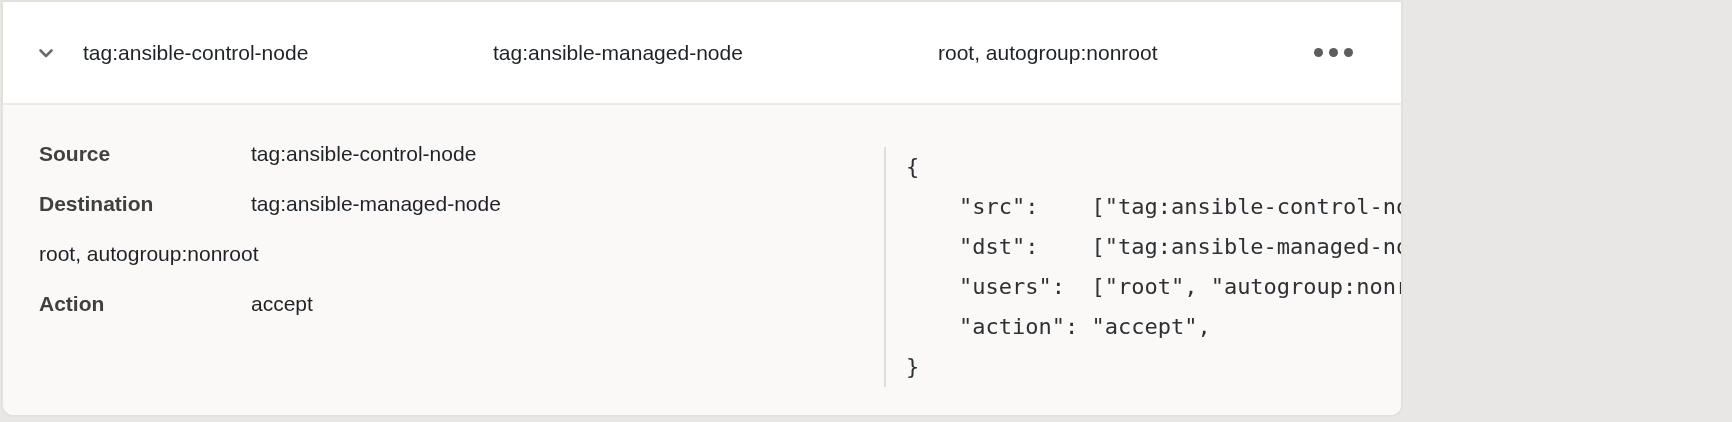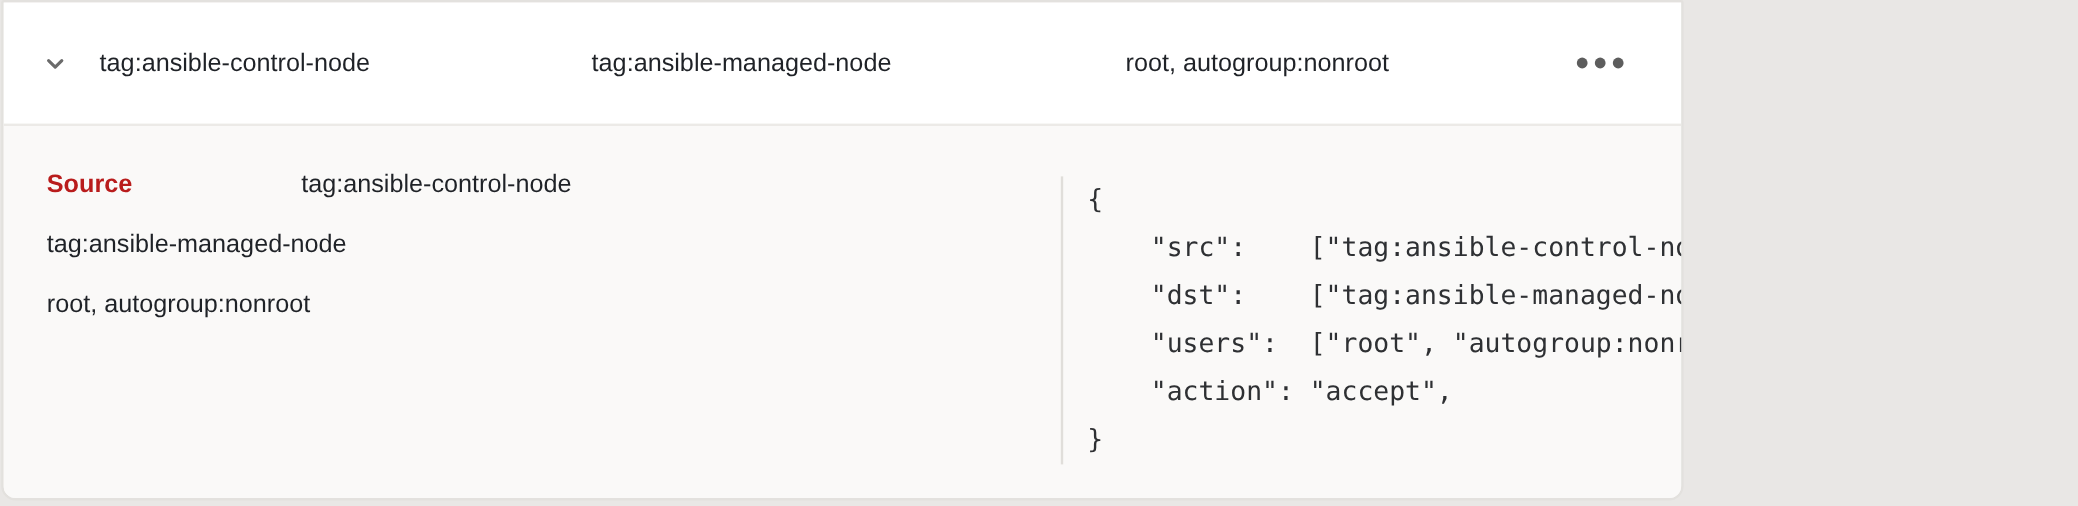--- a/index.html
+++ b/index.html
@@ -65,21 +65,21 @@
     width: 881px;
     flex: 0 0 auto;
     padding: 24px 0 0 36px;
   }
   .drow { height: 50px; display: flex; align-items: center; }
   .dlabel {
     width: 212px;
     flex: 0 0 auto;
     font-size: 21px;
     font-weight: 700;
-    color: #b91c1c;
+    color: #404040;
   }
   .dvalue { font-size: 21px; color: #1f2227; white-space: nowrap; }
   .codewrap {
     margin-top: 42px;
     border-left: 2px solid #e0deda;
     padding-left: 20px;
   }
   .code {
     font-family: "DejaVu Sans Mono", monospace;
     font-size: 22px;
@@ -114,24 +114,29 @@
   </div>
 
   <div class="rule-body">
 
     <div class="details">
       <div class="drow">
         <div class="dlabel">Source</div>
         <div class="dvalue">tag:ansible-control-node</div>
       </div>
       <div class="drow">
+        <div class="dlabel">Destination</div>
         <div class="dvalue">tag:ansible-managed-node</div>
       </div>
       <div class="drow">
         <div class="dvalue">root, autogroup:nonroot</div>
+      </div>
+      <div class="drow">
+        <div class="dlabel">Action</div>
+        <div class="dvalue">accept</div>
       </div>
     </div>
 
     <div class="codewrap">
       <pre class="code">{
     "src":    ["tag:ansible-control-node"],
     "dst":    ["tag:ansible-managed-node"],
     "users":  ["root", "autogroup:nonroot"],
     "action": "accept",
 }</pre>

